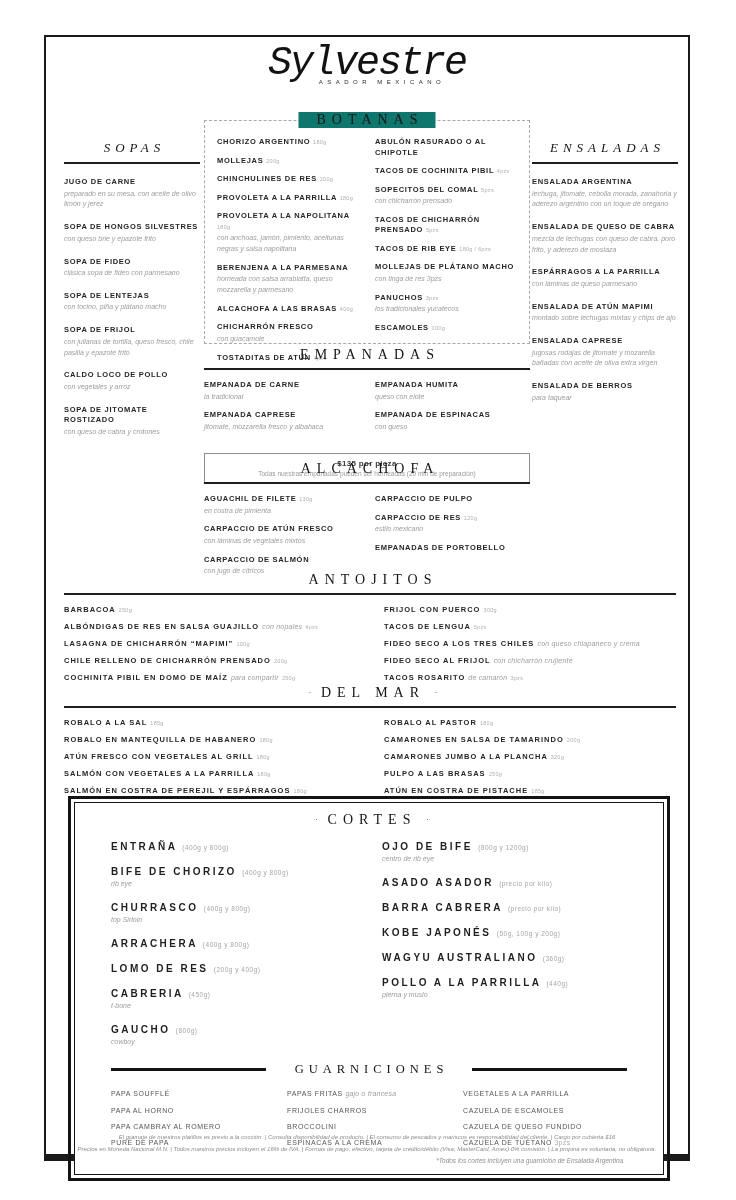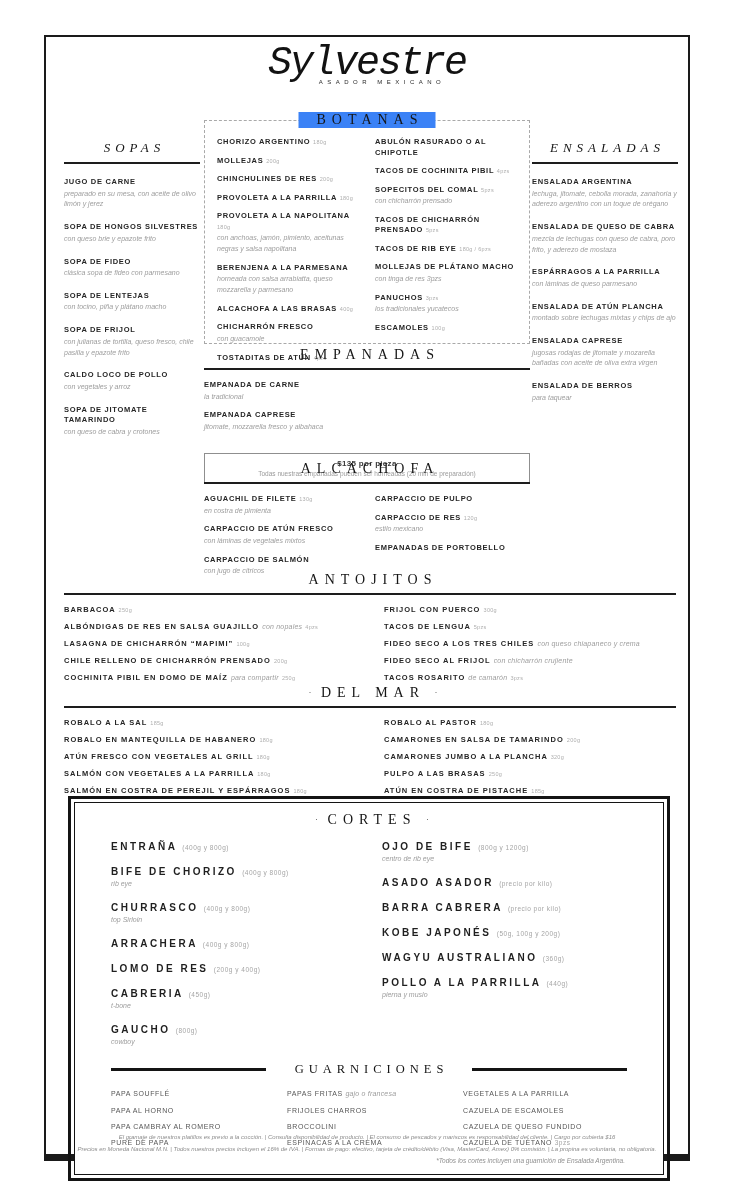--- a/index.html
+++ b/index.html
@@ -32,21 +32,21 @@
   .mi-d{font-size:7px;font-style:italic;color:#9d9d9d;line-height:1.55;margin-top:1px;}
 
   .s .mi,.e .mi{margin-bottom:12px;}          
   .a .mi,.m .mi{margin-bottom:6.5px;}         
   .a .mi-n,.m .mi-n{letter-spacing:1px;}
 
   
   .botanas-box{left:158px;top:83px;width:326px;height:224px;box-sizing:border-box;
                border:1px dashed #a9a9a9;padding:16px 12px 6px;}
   .botanas-title{position:absolute;top:-9px;left:50%;transform:translateX(-50%);
-                 background:#3b82f6;padding:0 12px;}
+                 background:#0f766e;padding:0 12px;}
   .cols2{display:flex;gap:16px;}
   .cols2>div{flex:1;min-width:0;}
 
   
   .center .mi{text-align:left;}
   .price-box{border:1px solid #8f8f8f;text-align:center;padding:5px 8px 6px;margin-top:12px;}
   .price{font-size:8px;font-weight:bold;letter-spacing:.3px;color:#3a3a3a;}
   .price-note{font-size:6.5px;color:#9a9a9a;margin-top:2px;}
 
   
@@ -106,21 +106,21 @@
           </div>
           <div class="mi">
             <div class="mi-n">SOPA DE FRIJOL</div>
             <div class="mi-d">con julianas de tortilla, queso fresco, chile pasilla y epazote frito</div>
           </div>
           <div class="mi">
             <div class="mi-n">CALDO LOCO DE POLLO</div>
             <div class="mi-d">con vegetales y arroz</div>
           </div>
           <div class="mi">
-            <div class="mi-n">SOPA DE JITOMATE TAMARINDO</div>
+            <div class="mi-n">SOPA DE JITOMATE ROSTIZADO</div>
             <div class="mi-d">con queso de cabra y crotones</div>
           </div>
         </div>
     </div>
 
     <div class="abs botanas-box">
       <div class="botanas-title bigh">BOTANAS</div>
       <div class="cols2">
         <div>
             <div class="mi">
@@ -196,21 +196,21 @@
           </div>
           <div class="mi">
             <div class="mi-n">ENSALADA DE QUESO DE CABRA</div>
             <div class="mi-d">mezcla de lechugas con queso de cabra, poro frito, y aderezo de mostaza</div>
           </div>
           <div class="mi">
             <div class="mi-n">ESPÁRRAGOS A LA PARRILLA</div>
             <div class="mi-d">con láminas de queso parmesano</div>
           </div>
           <div class="mi">
-            <div class="mi-n">ENSALADA DE ATÚN PLANCHA</div>
+            <div class="mi-n">ENSALADA DE ATÚN MAPIMI</div>
             <div class="mi-d">montado sobre lechugas mixtas y chips de ajo</div>
           </div>
           <div class="mi">
             <div class="mi-n">ENSALADA CAPRESE</div>
             <div class="mi-d">jugosas rodajas de jitomate y mozarella bañadas con aceite de oliva extra virgen</div>
           </div>
           <div class="mi">
             <div class="mi-n">ENSALADA DE BERROS</div>
             <div class="mi-d">para taquear</div>
           </div>
@@ -224,20 +224,30 @@
         <div>
             <div class="mi">
               <div class="mi-n">EMPANADA DE CARNE</div>
               <div class="mi-d">la tradicional</div>
             </div>
             <div class="mi">
               <div class="mi-n">EMPANADA CAPRESE</div>
               <div class="mi-d">jitomate, mozzarella fresco y albahaca</div>
             </div>
           </div>
+        <div>
+            <div class="mi">
+              <div class="mi-n">EMPANADA HUMITA</div>
+              <div class="mi-d">queso con elote</div>
+            </div>
+            <div class="mi">
+              <div class="mi-n">EMPANADA DE ESPINACAS</div>
+              <div class="mi-d">con queso</div>
+            </div>
+          </div>
       </div>
       <div class="price-box">
         <div class="price">$135 por pieza</div>
         <div class="price-note">Todas nuestras empanadas pueden ser horneadas (20 min de preparación)</div>
       </div>
     </div>
 
     <div class="abs" style="left:158px;top:424px;width:326px;">
       <div class="bigh">ALCACHOFA</div>
       <div class="bigh-rule"></div>

